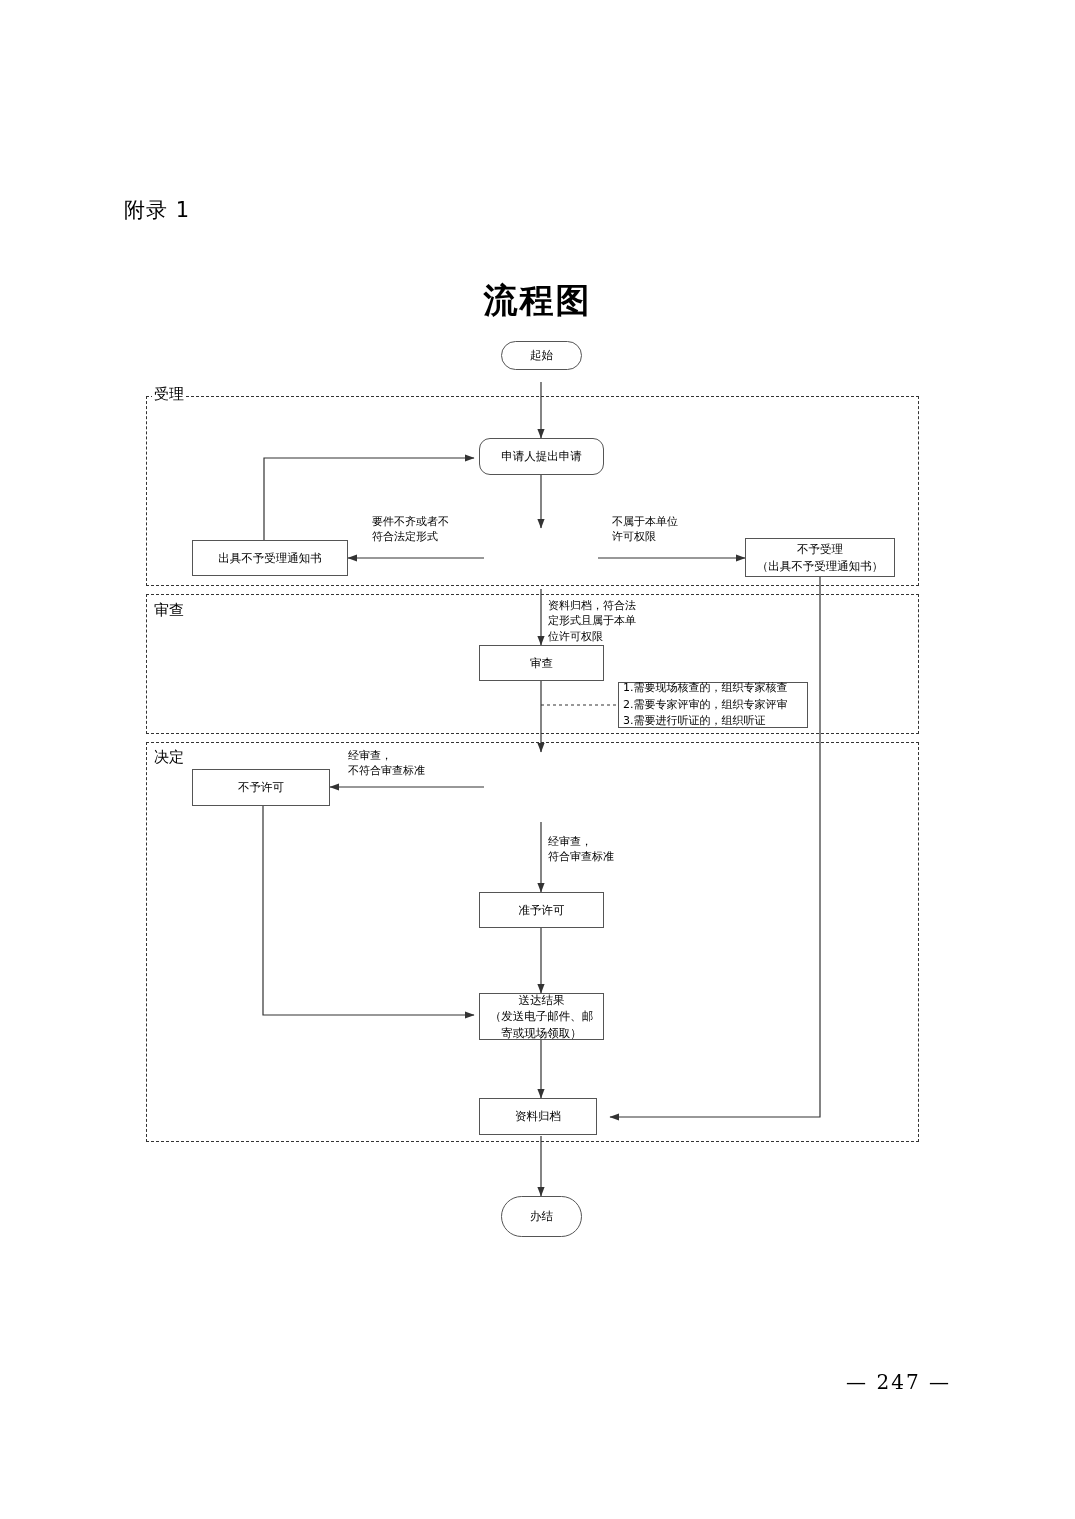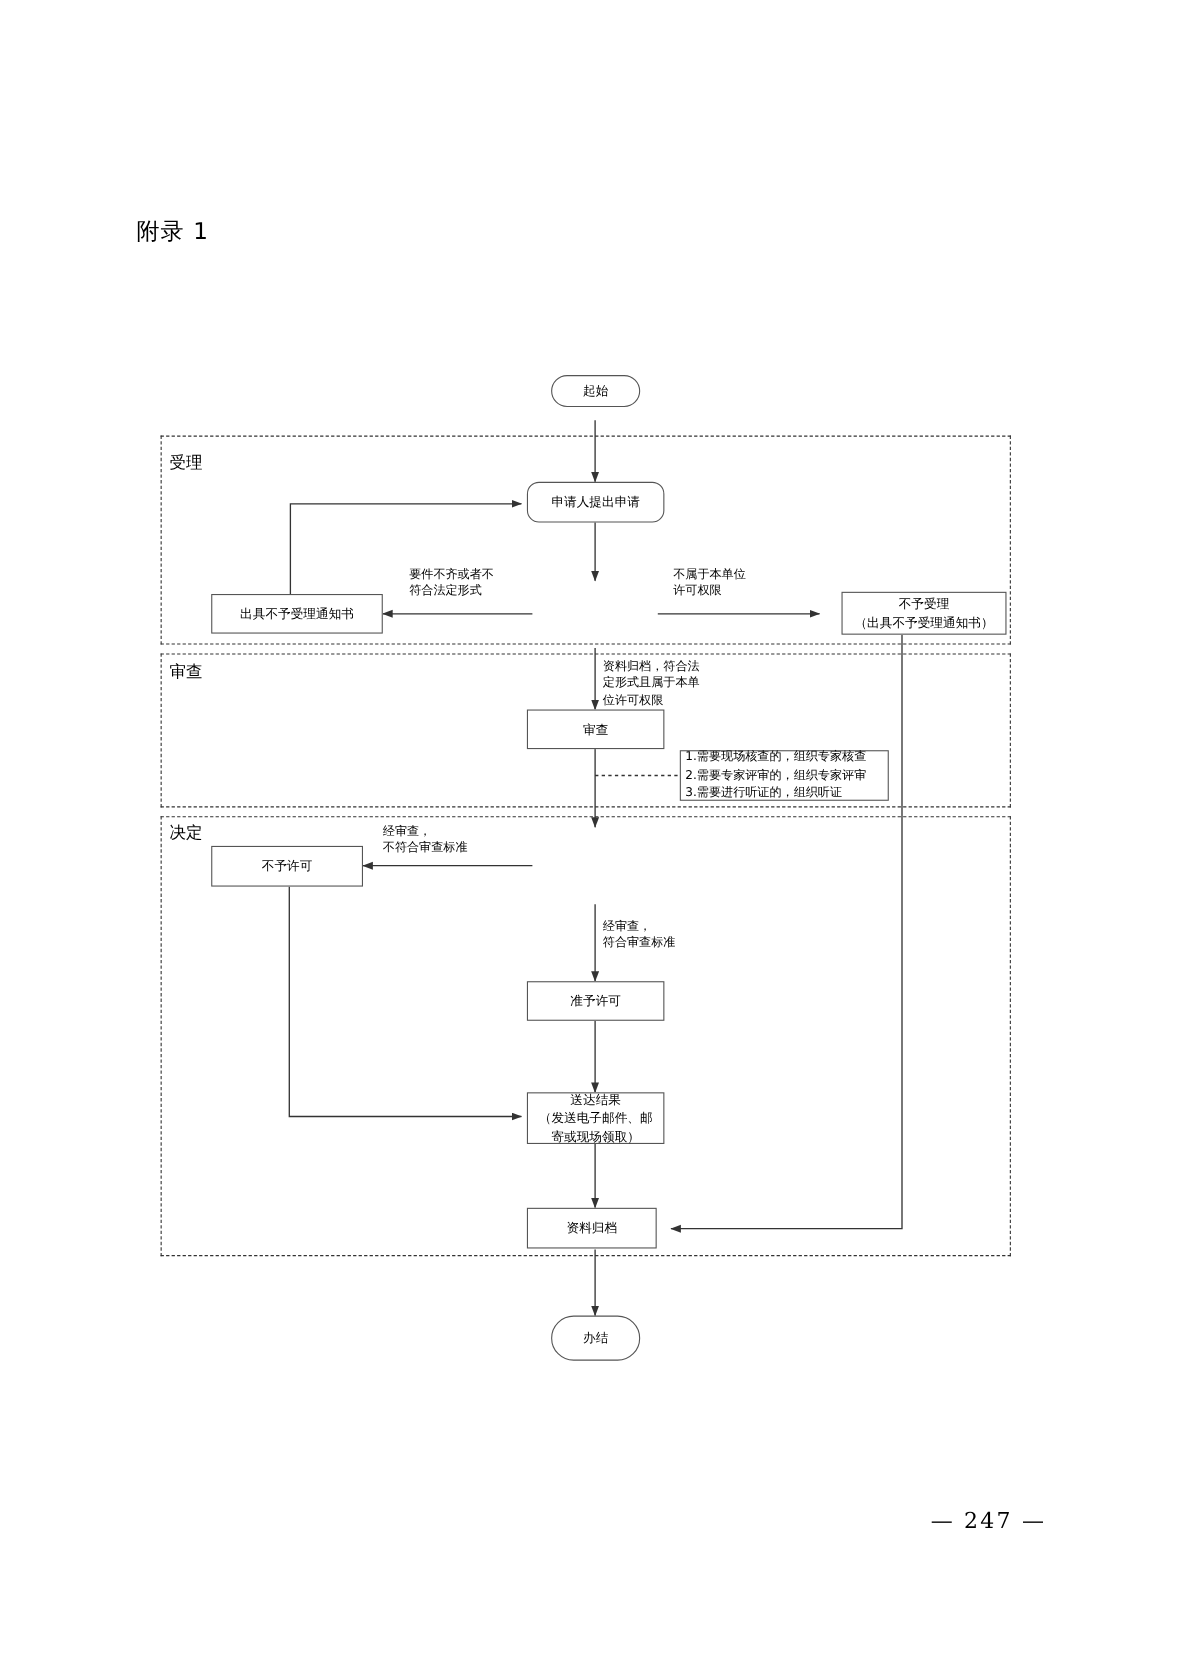--- a/index.html
+++ b/index.html
@@ -130,20 +130,21 @@
     height: 1519px;
     overflow: visible;
   }
 </style>
 </head>
 <body>
 
 <div class="page">
 
   <div class="appendix-label">附录 1</div>
+  <div class="diagram-title">流程图</div>
 
   <div class="flow">
 
     <svg class="lines">
       <defs>
         <marker id="arrow" markerWidth="9" markerHeight="9" refX="7.5" refY="3" orient="auto" markerUnits="strokeWidth">
           <path d="M0,0 L8,3 L0,6 z" fill="#333"></path>
         </marker>
       </defs>
       <g stroke="#333" stroke-width="1.2" fill="none">
@@ -174,36 +175,36 @@
 
         <line x1="541" y1="1040" x2="541" y2="1098" marker-end="url(#arrow)"></line>
 
         <path d="M820,577 L820,1117 L610,1117" marker-end="url(#arrow)"></path>
 
         <line x1="541" y1="1136" x2="541" y2="1196" marker-end="url(#arrow)"></line>
       </g>
     </svg>
 
     <div class="swimlane" style="left:146px; top:396px; width:773px; height:190px;"></div>
-    <div class="swimlane-label" style="left:152px; top:411px;">受理</div>
+    <div class="swimlane-label" style="left:152px; top:385px;">受理</div>
 
     <div class="swimlane" style="left:146px; top:594px; width:773px; height:140px;"></div>
     <div class="swimlane-label" style="left:152px; top:601px;">审查</div>
 
     <div class="swimlane" style="left:146px; top:742px; width:773px; height:400px;"></div>
     <div class="swimlane-label" style="left:152px; top:748px;">决定</div>
 
     <div class="node terminator" style="left:501px; top:341px; width:81px; height:29px;">起始</div>
 
     <div class="node" style="left:479px; top:438px; width:125px; height:37px;border-radius:11px;">申请人提出申请</div>
 
 
     <div class="node" style="left:192px; top:540px; width:156px; height:36px;">出具不予受理通知书</div>
 
-    <div class="node" style="left:765px; top:538px; width:150px; height:39px;">不予受理
+    <div class="node" style="left:745px; top:538px; width:150px; height:39px;">不予受理
 （出具不予受理通知书）</div>
 
     <div class="node" style="left:479px; top:645px; width:125px; height:36px;">审查</div>
 
 
     <div class="node" style="left:192px; top:769px; width:138px; height:37px;">不予许可</div>
 
     <div class="node" style="left:479px; top:892px; width:125px; height:36px;">准予许可</div>
 
     <div class="node" style="left:479px; top:993px; width:125px; height:47px;">送达结果

